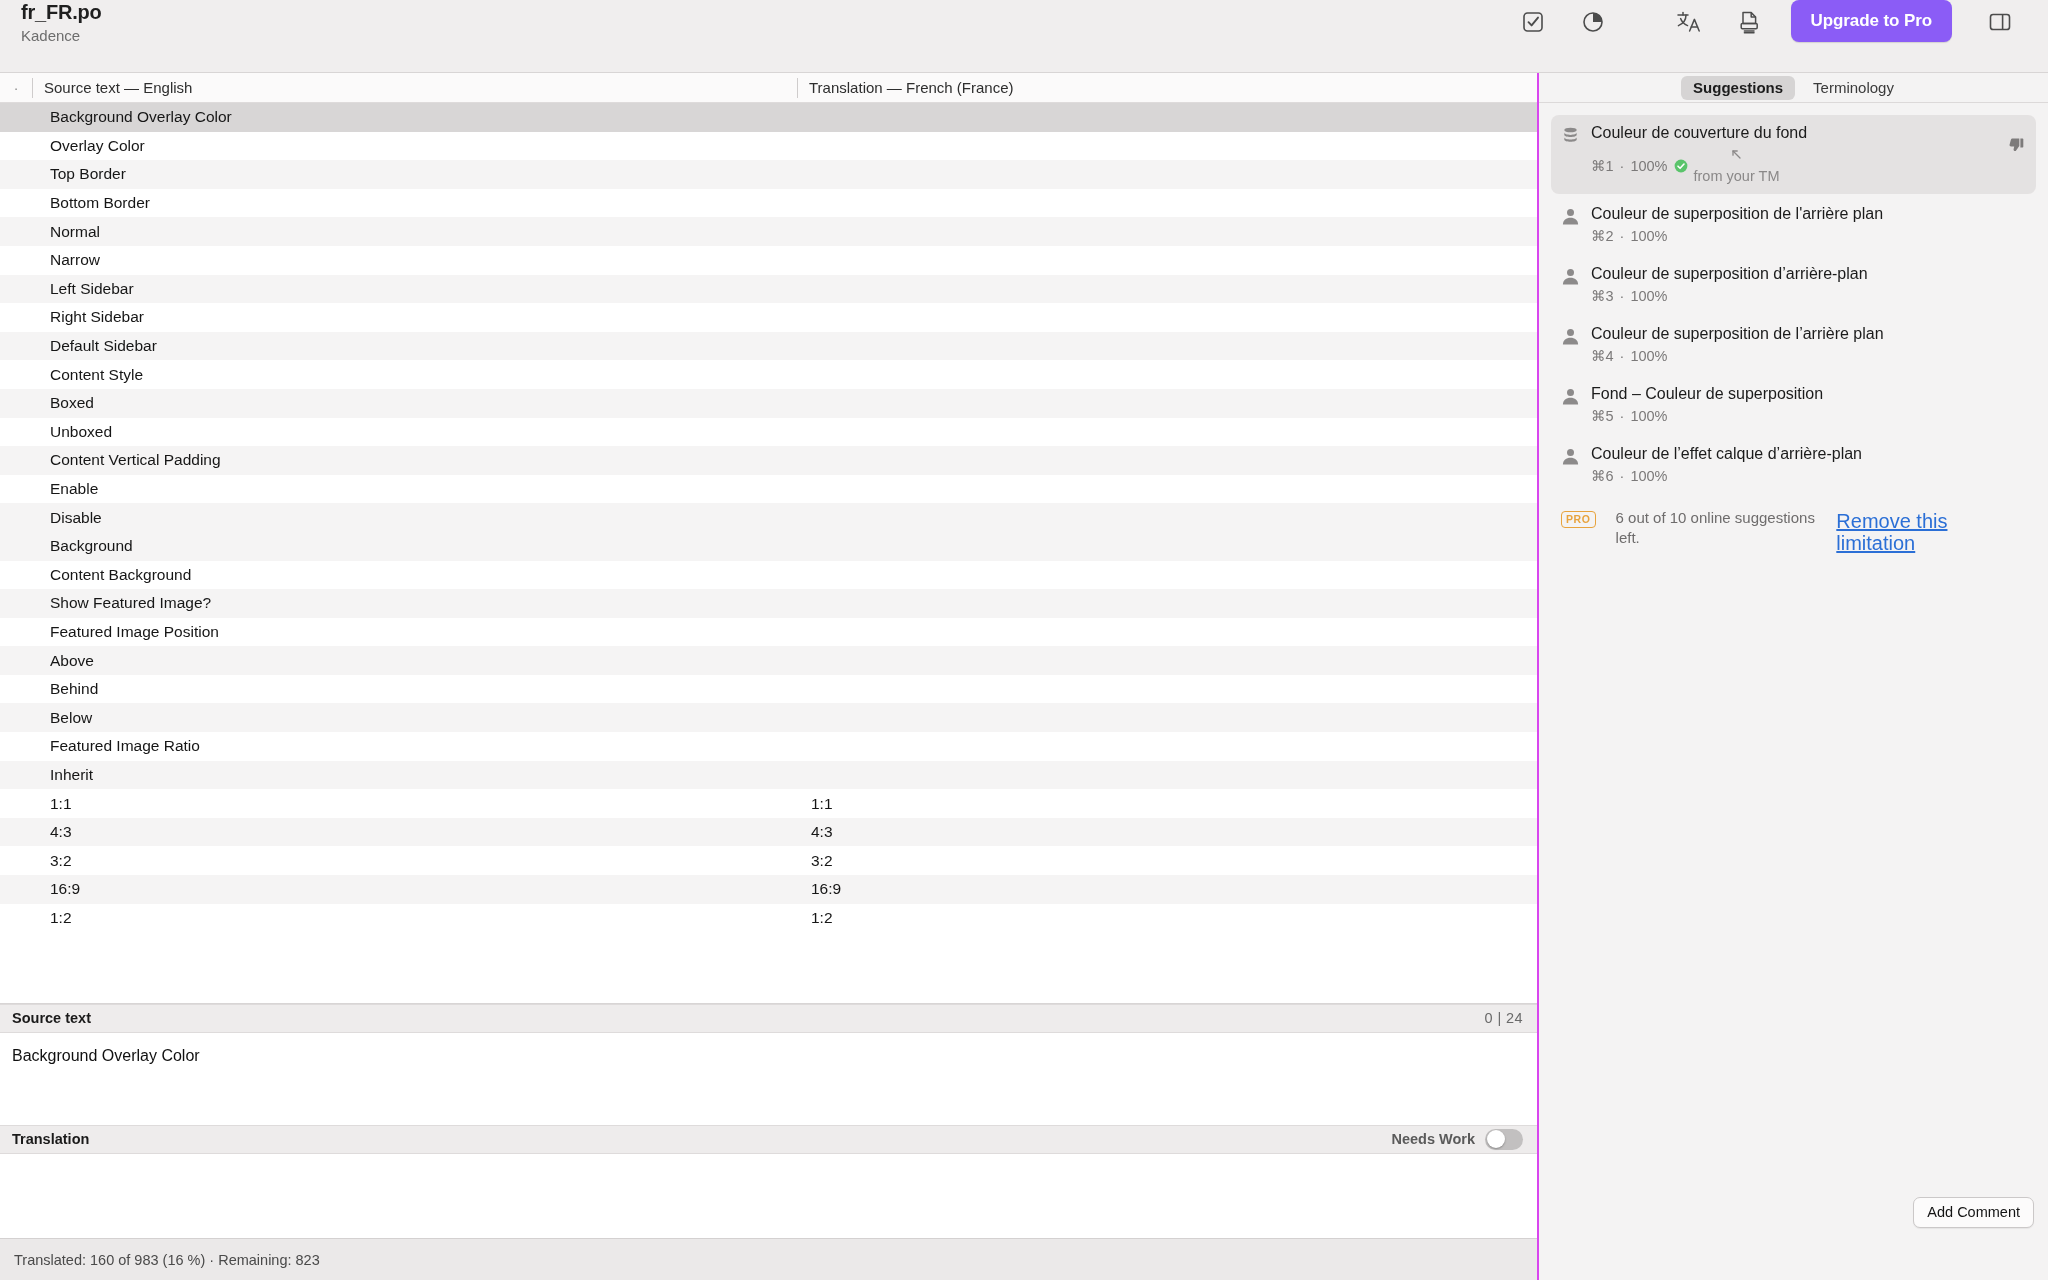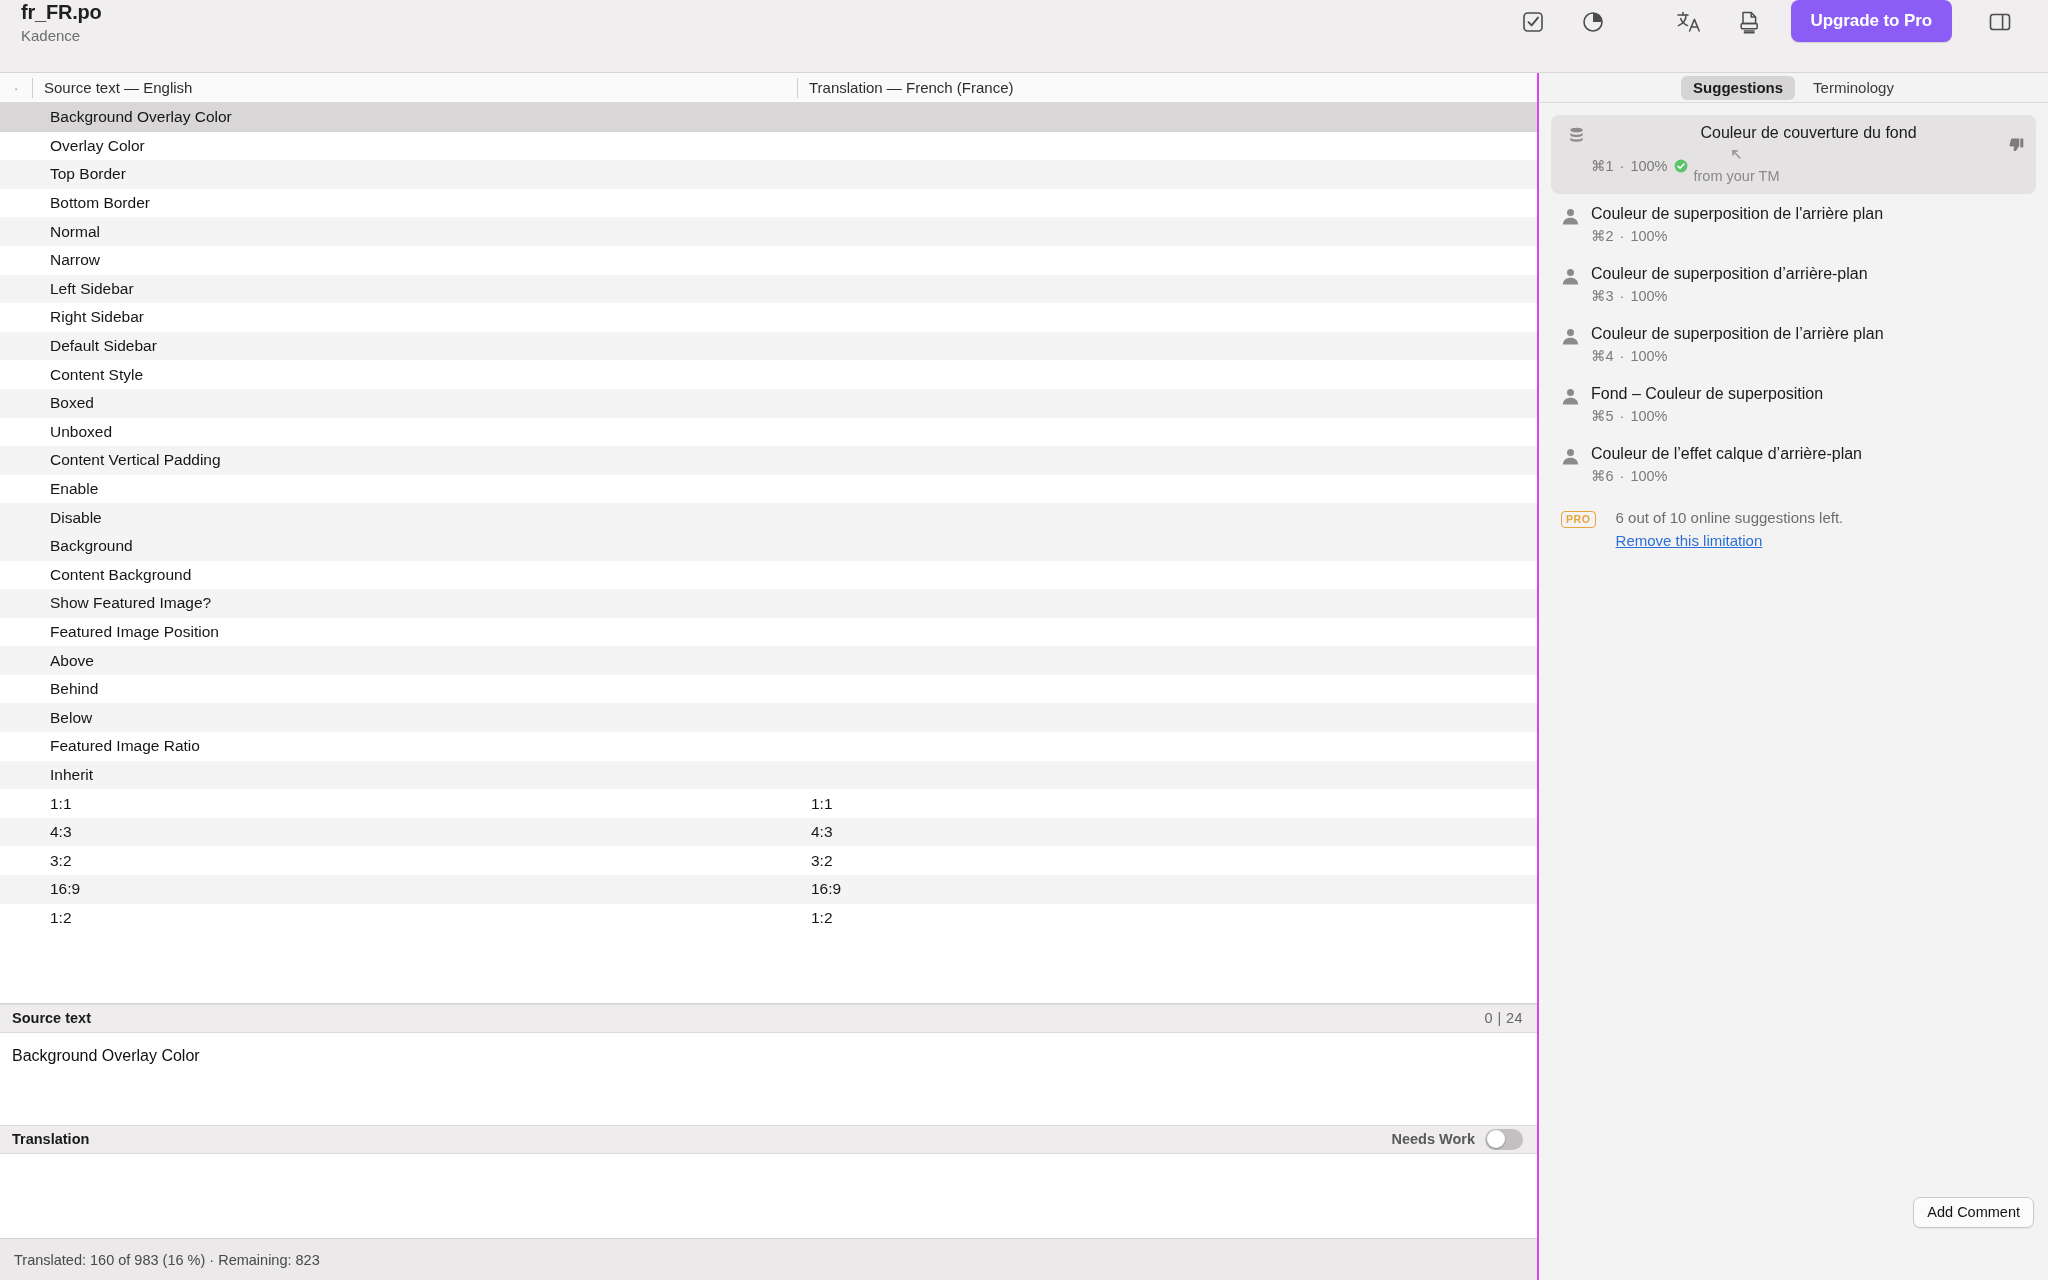--- a/index.html
+++ b/index.html
@@ -132,38 +132,38 @@
     padding: 3px 12px 4px; border-radius: 6px;
   }
   .sb-tab.active { background: #d6d4d4; font-weight: bold; color: #1c1c1c; }
   .sb-list { flex: 1 1 auto; padding: 12px 12px 0 12px; overflow: hidden; }
   .sugg {
     display: flex; align-items: flex-start;
     padding: 8px 10px 9px 10px;
     border-radius: 8px; position: relative;
     margin-bottom: 2px;
   }
-  .sugg.highlight { background: #e4e2e2; text-align: center; }
+  .sugg.highlight { background: #e4e2e2; }
   .sugg-icon { width: 30px; flex: 0 0 30px; padding-top: 3px; color: #8c8a8a; }
   .sugg-body { flex: 1 1 auto; min-width: 0; }
   .sugg-text { font-size: 16px; color: #1b1b1b; line-height: 20px; white-space: nowrap; overflow: hidden; }
   .sugg-meta { font-size: 14.5px; color: #7b7979; margin-top: 4px; display: flex; align-items: center; gap: 6px; line-height: 17px; }
   .check-dot { display: inline-flex; }
   .tm-from { display: inline-flex; align-items: center; gap: 4px; color: #8a8888; flex-direction: column; }
   .thumbs { position: absolute; right: 10px; top: 22px; color: #7d7b7b; }
   .pro-note { display: flex; align-items: flex-start; padding: 12px 10px 0 10px; }
   .pro-badge {
     border: 1px solid #e8a33d; color: #e8a33d;
     font-size: 10.5px; font-weight: bold; letter-spacing: 0.6px;
     border-radius: 4px; padding: 1px 4px 2px;
     margin-right: 20px; margin-top: 3px; flex: 0 0 auto;
   }
-  .pro-lines { display: flex; flex-direction: column; }
+  .pro-lines { display: flex; }
   .pro-text { font-size: 15px; color: #6e6c6c; line-height: 20px; }
-  .pro-link { font-size: 15px; color: #2b6fd6; text-decoration: underline; line-height: 22px; margin-top: 2px; }
+  .pro-link { font-size: 20px; color: #2b6fd6; text-decoration: underline; line-height: 22px; margin-top: 2px; }
   .sb-footer { position: absolute; right: 14px; bottom: 52px; }
   .add-comment-btn {
     background: #fcfbfb; border: 1px solid #cbc8c8; border-radius: 7px;
     font-size: 14.5px; color: #141414; padding: 6px 13px 7px;
     box-shadow: 0 1px 1px rgba(0,0,0,0.06);
   }
 </style>
 </head>
 <body>
 

